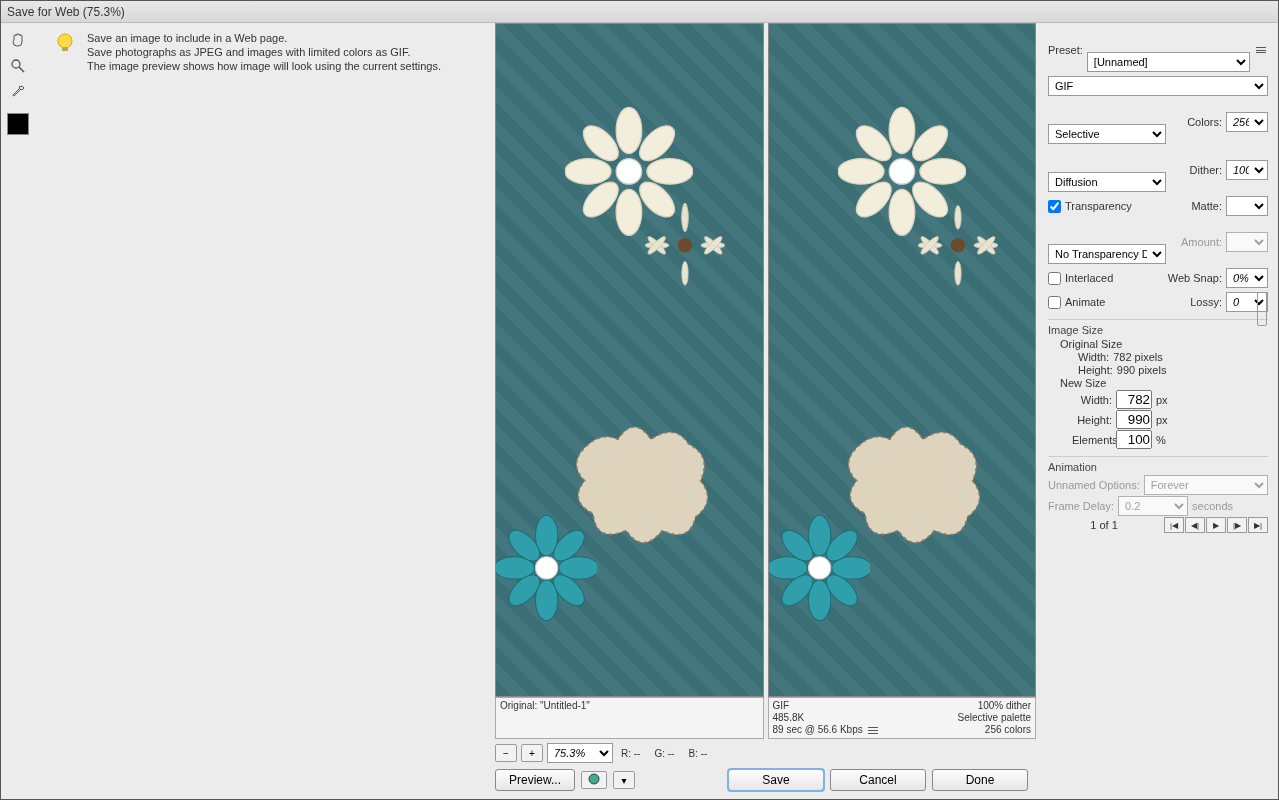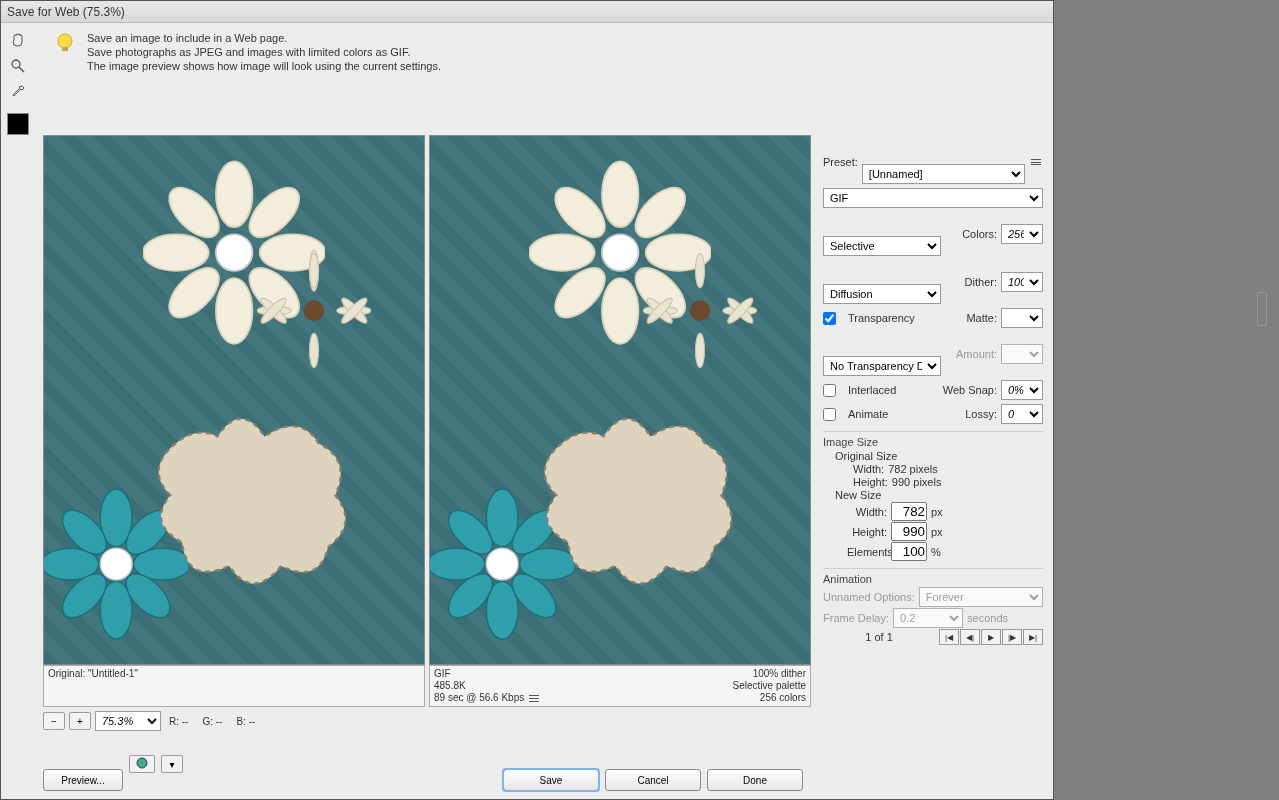--- a/index.html
+++ b/index.html
@@ -6,41 +6,41 @@
 body {
   font-family: "Segoe UI", Tahoma, sans-serif;
   font-size: 11px;
   background: #808080;
   width: 1279px;
   height: 800px;
   overflow: hidden;
   color: #333;
 }
 .window {
-  width: 1054px;
+  width: 1279px;
   height: 800px;
   background: #ececec;
   border: 1px solid #555;
   display: flex;
   flex-direction: column;
   justify-content: flex-end;
 }
 .titlebar {
   height: 22px;
   background: linear-gradient(#e8e8e8, #d8d8d8);
   border-bottom: 1px solid #bbb;
   display: flex;
   align-items: center;
   padding: 0 6px;
   font-size: 12px;
 }
 .content {
   flex: 1;
   display: flex;
-  flex-direction: column;
+  flex-direction: row;
 }
 .top-row { display: flex; }
 .toolstrip {
   width: 40px;
   padding: 6px 0 0 6px;
   display: flex;
   flex-direction: column;
   gap: 4px;
 }
 .tool {
@@ -162,33 +162,32 @@
   padding: 4px 8px;
 }
 .bottom-bar .push { flex: 1; }
 .btn {
   min-width: 96px;
   height: 22px;
   border: 1px solid #888;
   background: linear-gradient(#fdfdfd, #e6e6e6);
   border-radius: 3px;
   cursor: pointer;
-  font-size: 10px;
-  margin-top: 32px;
+  font-size: 12px;
 }
 .btn.primary { outline: 2px solid #7eb3e8; outline-offset: -1px; }
 .small-btn {
   height: 18px; min-width: 22px;
   border: 1px solid #999; background: #f2f2f2; border-radius: 2px;
   cursor: pointer; font-size: 10px;
 }
 .zoom-row { display: flex; align-items: center; gap: 4px; margin: 4px 0 2px 0; }
 .rgb { font-size: 10px; display: flex; gap: 14px; }
 .disabled { color: #999; }
-.chk { display: flex; align-items: center; gap: 12px; }
+.chk { display: flex; align-items: center; gap: 4px; }
 .link-icon { width: 10px; height: 18px; display:inline-block; border: 1px solid #999; border-radius:2px; position:relative;}
 .flyout { width:14px; height:10px; display:inline-flex; gap:2px; flex-direction:column; align-items:flex-end; margin-left:auto; cursor:pointer; padding:2px;}
 .flyout i { display:block; width:10px; height:1px; background:#555;}
 </style>
 </head>
 <body>
 
 <div class="window">
 
   <div class="titlebar">

